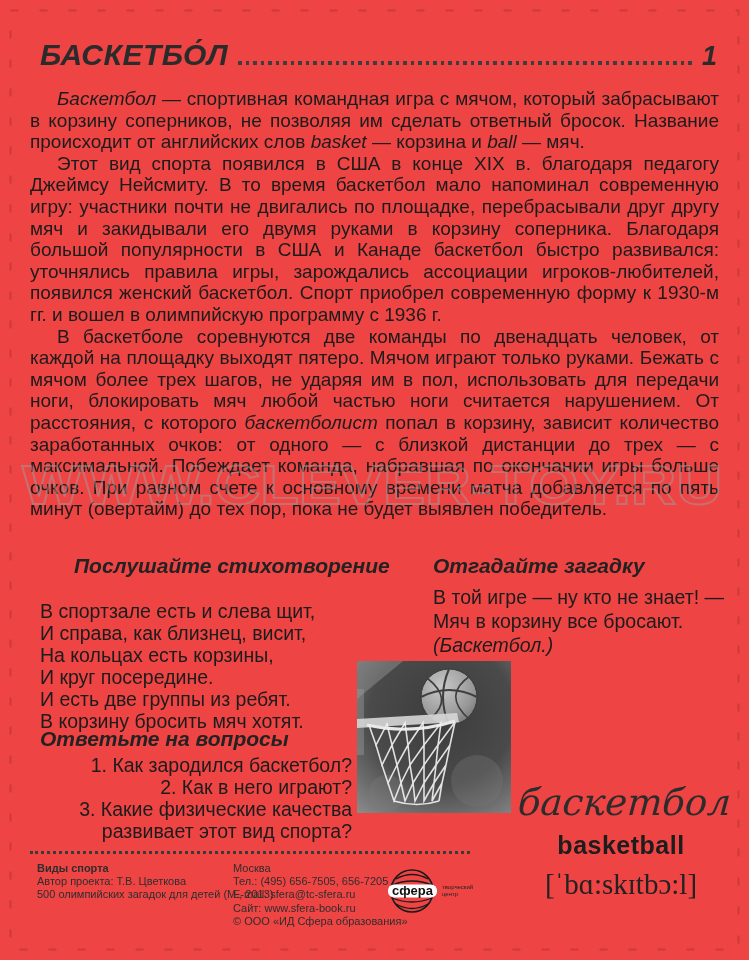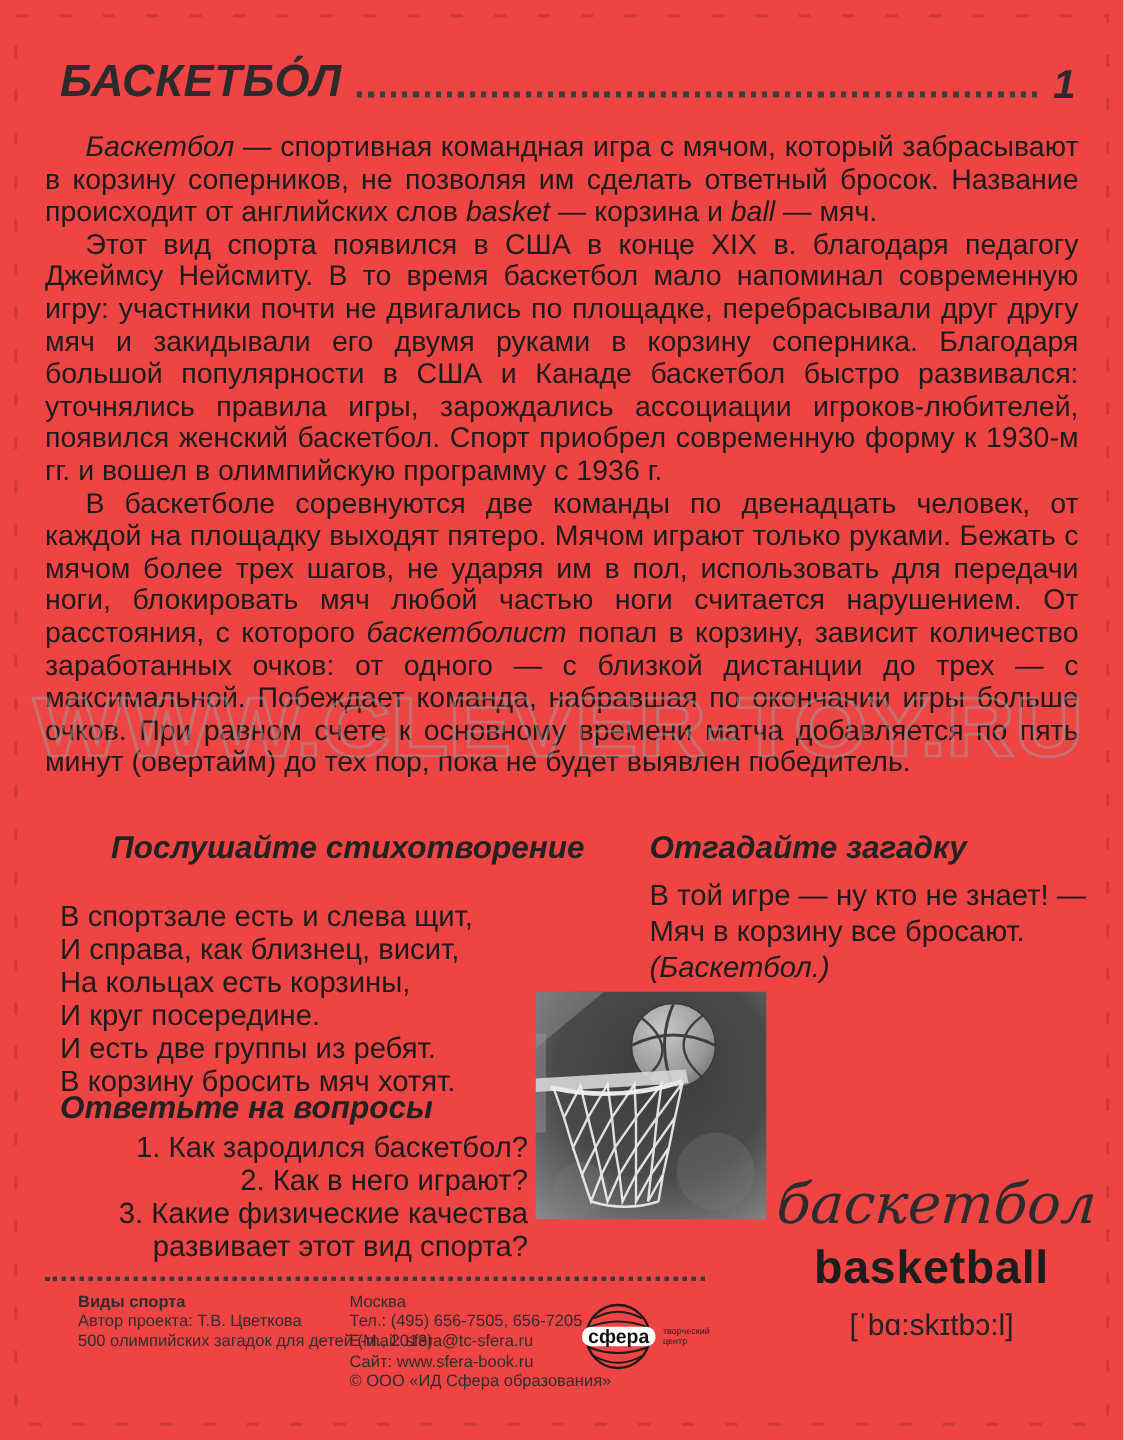--- a/index.html
+++ b/index.html
@@ -31,27 +31,27 @@
   .riddle .rline{white-space:nowrap;}
   .riddle .answer{font-style:italic;text-align:left;padding-right:2px;}
   .q-head{position:absolute;left:40px;top:727px;z-index:2;}
   .questions{position:absolute;left:40px;top:754px;width:312px;font-size:19.5px;line-height:22px;z-index:2;text-align:right;}
   .questions .q{padding-left:24px;text-indent:-24px;}
   
   .photo{position:absolute;left:357px;top:661px;width:154px;height:152px;z-index:2;}
   
   .vocab{position:absolute;left:518px;top:780px;width:206px;text-align:center;z-index:2;}
   .vocab .cursive{font-family:"DejaVu Serif",serif;font-style:italic;font-size:37px;line-height:46px;color:#2c2c2c;transform:skewX(-4deg);}
-  .vocab .english{font-size:31px;font-weight:bold;line-height:38px;color:#1d1d1d;letter-spacing:.5px;}
-  .vocab .ipa{font-family:Liberation Sans, sans-serif;font-size:20px;line-height:40px;color:#222;}
+  .vocab .english{font-size:25px;font-weight:bold;line-height:38px;color:#1d1d1d;letter-spacing:.5px;}
+  .vocab .ipa{font-family:Liberation Serif, serif;font-size:29px;line-height:40px;color:#222;}
   
   .footer-sep{position:absolute;left:30px;top:851px;width:440px;border-top:3px dotted #3a3a3a;z-index:2;}
   .footer{position:absolute;left:36px;top:862px;z-index:2;font-size:11px;line-height:13.2px;color:#2e2e2e;}
   .f-col{position:absolute;top:0;white-space:nowrap;}
-  .f-col.credits{left:16px;}
+  .f-col.credits{left:1px;}
   .f-col.publisher{left:197px;}
   .f-title{font-weight:bold;}
   .logo{position:absolute;left:350px;top:4px;width:116px;height:52px;}
 </style>
 </head>
 <body>
 
 <div class="page">
 
   <svg class="cutline" width="749" height="960" viewBox="0 0 749 960">

